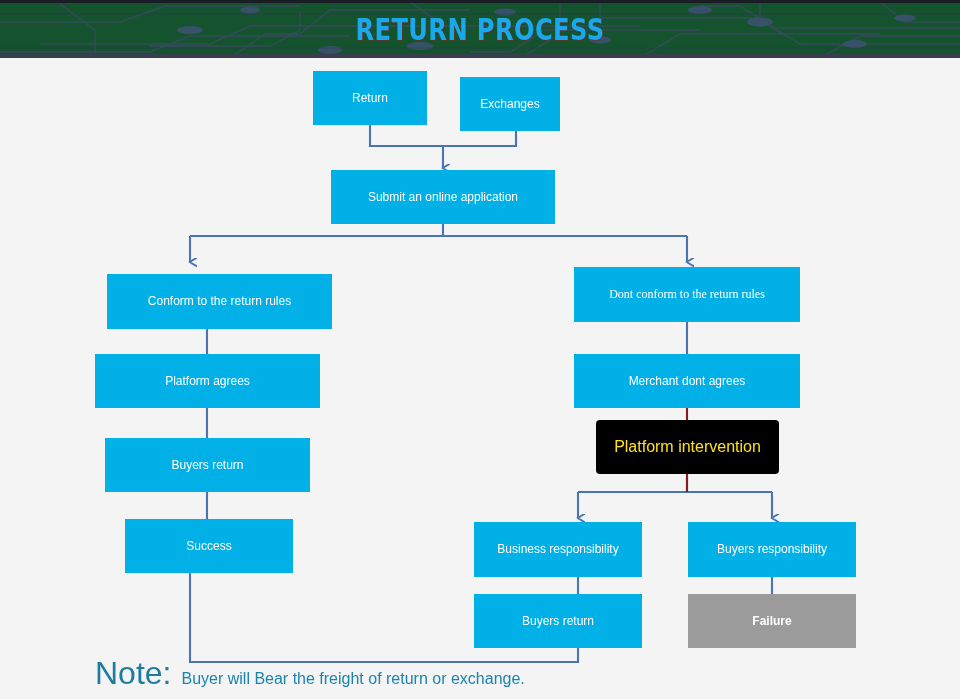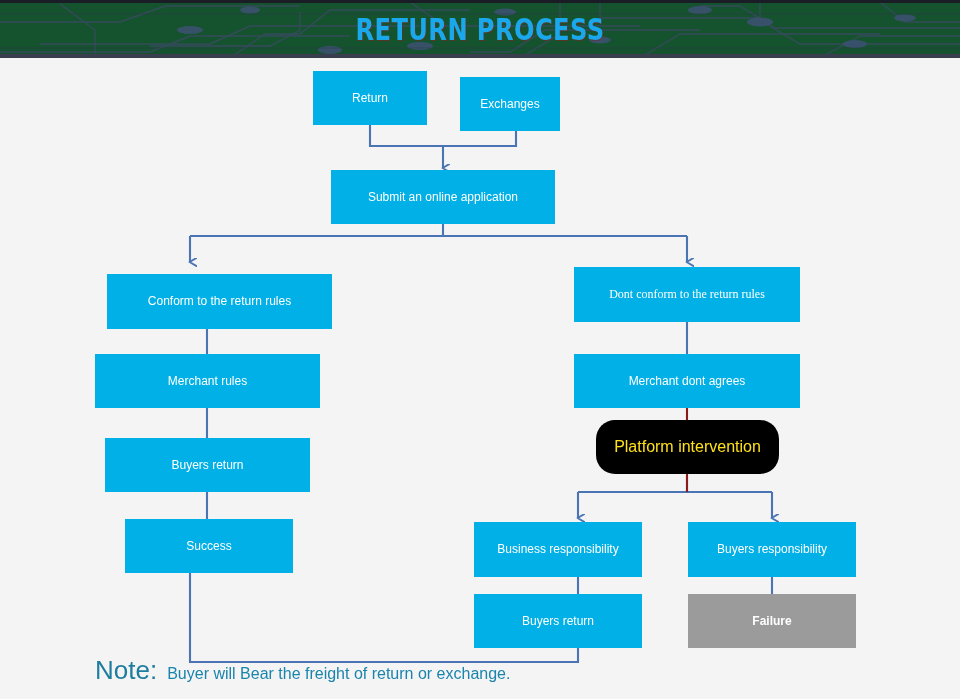--- a/index.html
+++ b/index.html
@@ -79,37 +79,37 @@
     color: #ffffff;
     font-size: 12px;
     line-height: 1.22;
     background: #00b0e6;
     padding: 2px 4px;
   }
   .node.gray { background: #9b9b9b; font-weight: bold; }
   .node.black {
     background: #000000;
     color: #ffe019;
-    border-radius: 19px;
+    border-radius: 4px;
     font-size: 16px;
     z-index: 5;
   }
 
   
   #note {
     position: absolute;
     left: 95px;
     top: 655px;
     display: flex;
     align-items: baseline;
     color: #1e7fa5;
     white-space: nowrap;
   }
   #note .note-label {
-    font-size: 26px;
+    font-size: 32px;
     color: #1e7d9e;
     margin-right: 10px;
   }
   #note .note-text {
     font-size: 16px;
     color: #1a84ad;
   }
 </style>
 </head>
 <body>
@@ -213,21 +213,21 @@
 
     <div class="node" style="left:331px; top:112px; width:224px; height:54px;">
       <span>Submit an online application</span>
     </div>
 
     <div class="node" style="left:95px; top:216px; width:225px; height:55px;margin-left:12px;">
       <span>Conform to the return rules</span>
     </div>
 
     <div class="node" style="left:95px; top:296px; width:225px; height:54px;">
-      <span>Merchant rules</span>
+      <span>Platform agrees</span>
     </div>
 
     <div class="node" style="left:105px; top:380px; width:205px; height:54px;">
       <span>Buyers return</span>
     </div>
 
     <div class="node" style="left:125px; top:461px; width:168px; height:54px;">
       <span>Success</span>
     </div>
 

